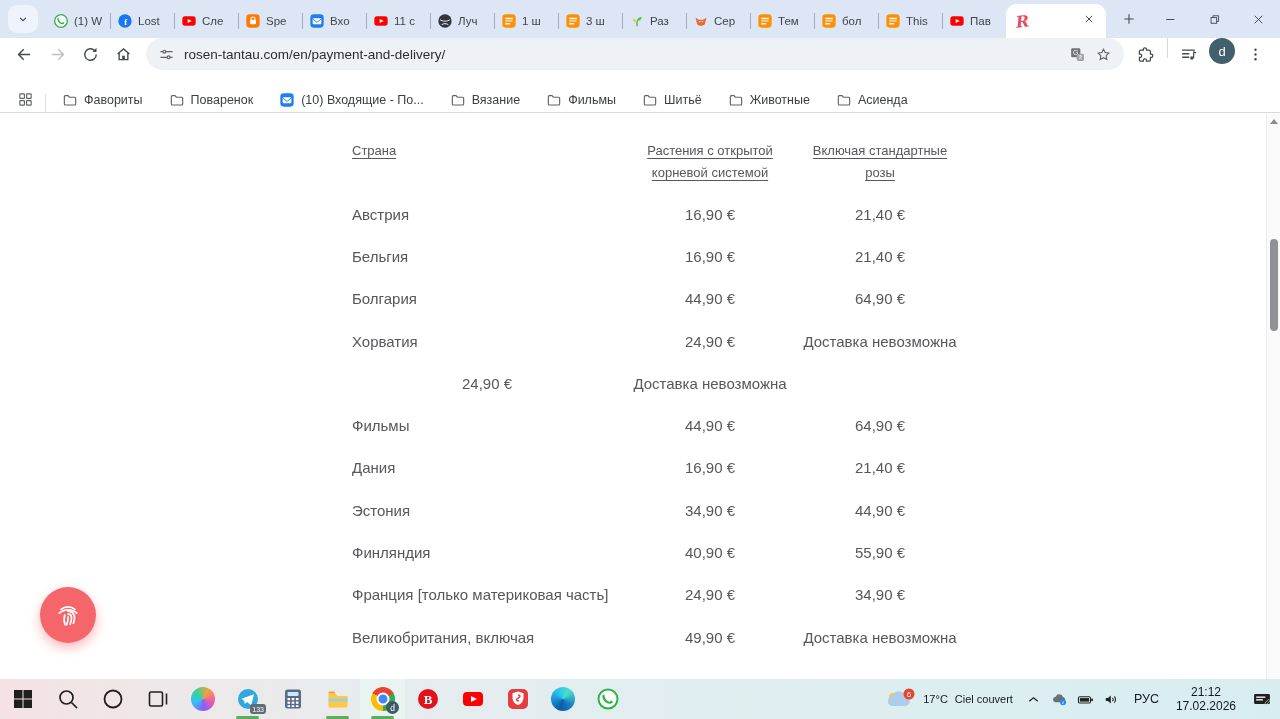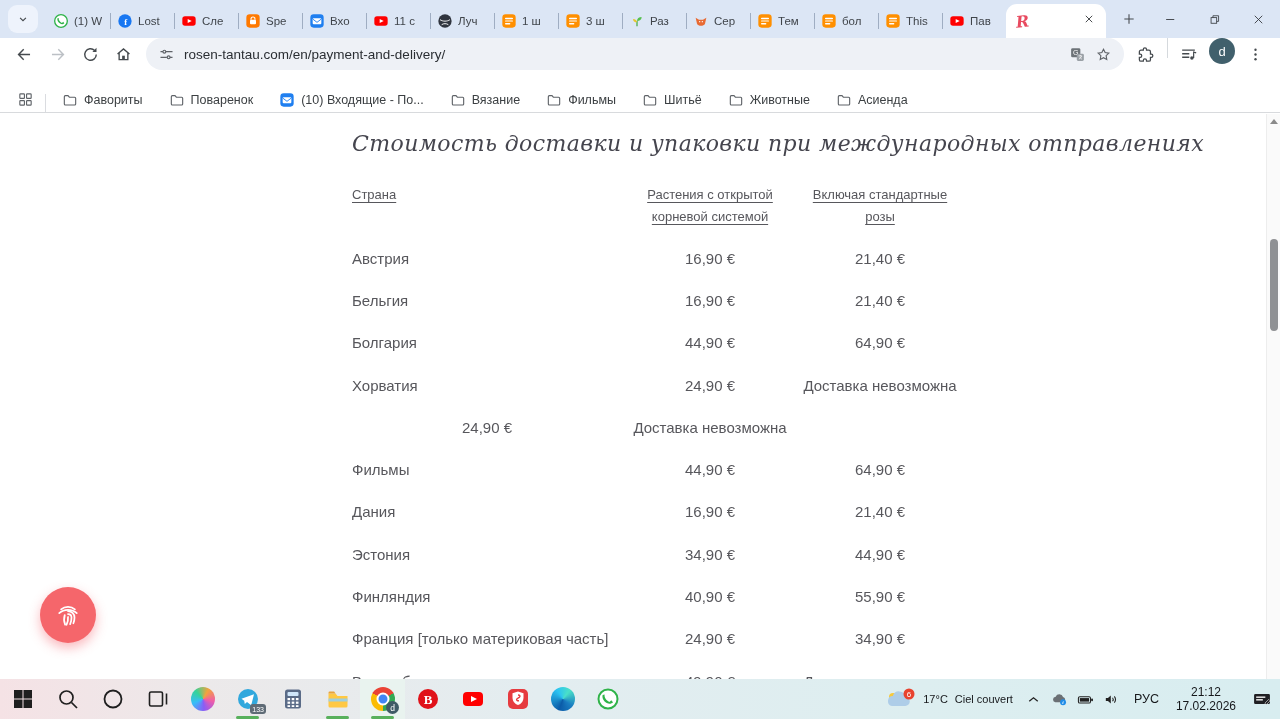--- a/index.html
+++ b/index.html
@@ -420,21 +420,20 @@
           <svg viewBox="0 0 24 24" xmlns="http://www.w3.org/2000/svg">
             <path d="M3.5 7a1.5 1.5 0 0 1 1.5-1.5h4l2 2.3h8A1.5 1.5 0 0 1 20.5 9.3V18a1.5 1.5 0 0 1-1.5 1.5H5A1.5 1.5 0 0 1 3.5 18z" fill="none" stroke="#5f6368" stroke-width="1.7"></path>
           </svg>
         </span>
        <span class="bm-label">Асиенда</span>
      </div>
     </div>
 </div>
 
 <div class="content">
-  <div class="page-title">Стоимость доставки и упаковки при международных отправлениях</div>
   <div class="table">
     <div class="thead">
       <div class="th"><span>Страна</span></div>
       <div class="th c"><span>Растения с открытой</span><br><span>корневой системой</span></div>
       <div class="th c"><span>Включая стандартные</span><br><span>розы</span></div>
     </div>
     <div class="tbody" id="table-rows">
         <div class="trow">
        <div class="td">Австрия</div>
        <div class="td c">16,90 €</div>

